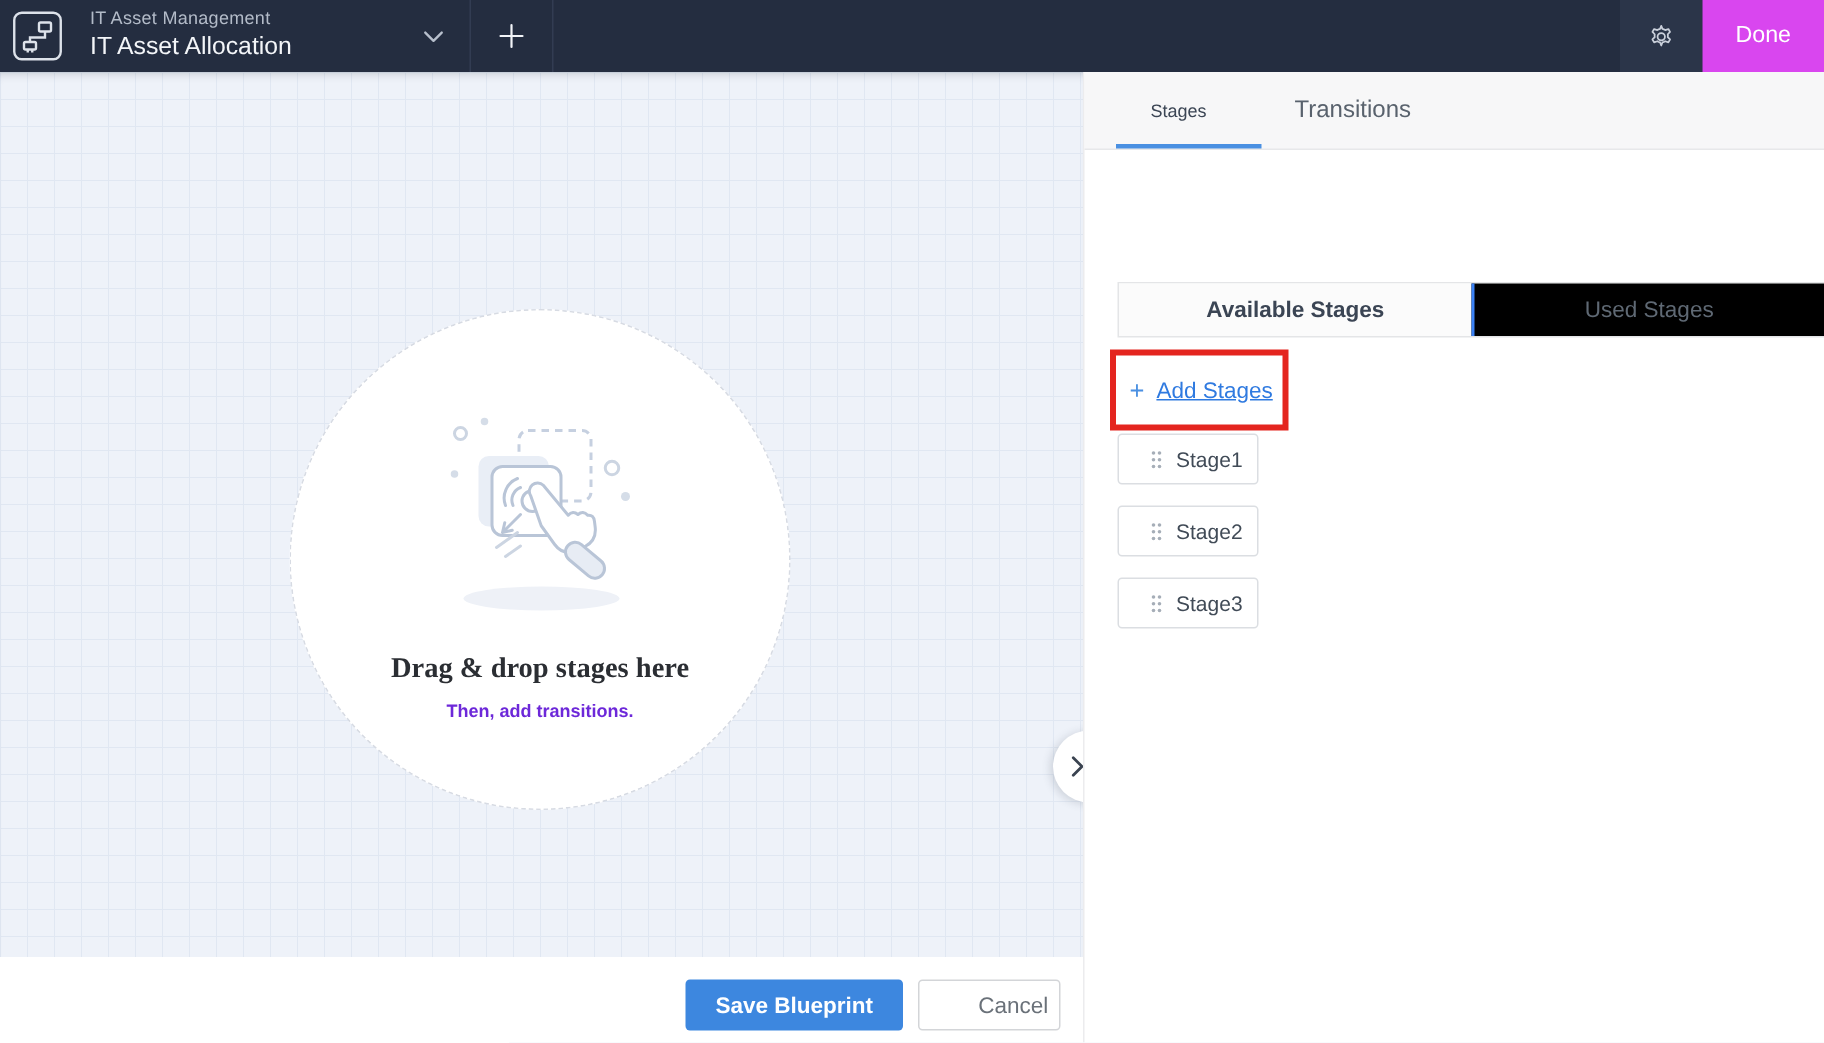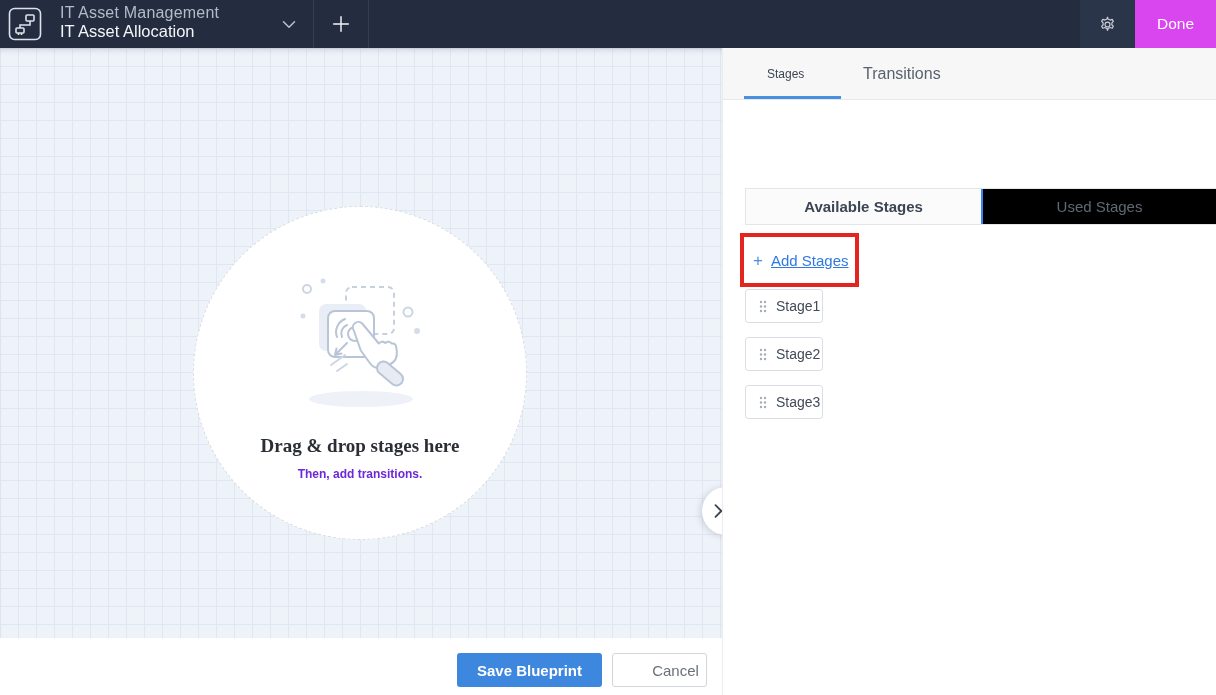--- a/index.html
+++ b/index.html
@@ -3,21 +3,21 @@
 <meta charset="utf-8">
 <style>
   * { margin:0; padding:0; box-sizing:border-box; }
   html,body { width:1216px; height:695px; overflow:hidden; }
   body { font-family:"Liberation Sans", sans-serif; background:#fff; position:relative; }
 
   
   .topbar { position:absolute; left:0; top:0; width:1216px; height:48px; background:#242d40; }
   .topbar .app-icon { position:absolute; left:8px; top:7px; width:34px; height:34px; }
   .title-block { position:absolute; left:60px; top:5px; }
-  .app-label { font-size:16px; color:#b3bbc8; letter-spacing:.2px; line-height:15px; }
+  .app-label { font-size:12px; color:#b3bbc8; letter-spacing:.2px; line-height:15px; }
   .board-title { font-size:16.5px; color:#f3f5f8; font-weight:500; line-height:22px; }
   .tb-btn { position:absolute; top:0; height:48px; display:flex; align-items:center; justify-content:center; cursor:pointer; }
   .tb-chevron { left:272px; width:34px; }
   .tb-plus { left:313px; width:55px; }
   .tb-divider { position:absolute; top:0; width:1px; height:48px; background:#323c52; }
   .tb-gear { left:1080px; width:55px; background:#2b3549; }
   .done-btn { position:absolute; left:1135px; top:0; width:81px; height:48px; background:#d946ef; color:#fff;
               font-size:15.5px; font-weight:500; display:flex; align-items:center; justify-content:center;
               border:none; cursor:pointer; font-family:inherit; }
 
@@ -71,22 +71,22 @@
                font-size:15px; cursor:pointer; }
   .stage-tab.active { background:#fbfbfb; color:#3b4554; font-weight:700;text-align:center; }
   .stage-tab.inactive { background:#000000; color:#5f6974; border-left:2px solid #3b82f6; }
 
   .add-stages-box { position:absolute; left:17px; top:185px; width:119px; height:54px;
                     border:4px solid #e4251f; display:flex; align-items:center; padding-left:9px; }
   .plus-glyph { color:#4a90e2; font-size:17px; font-weight:400; margin-right:8px; line-height:1; }
   .add-stages-link { color:#2f7ae0; font-size:15px; text-decoration:underline; cursor:pointer; }
 
   .chip-list { position:absolute; left:22px; top:241px; width:94px; }
-  .stage-chip { width:78px; height:34px; background:#fff; border:1px solid #dbdee2; border-radius:3px;
-                display:flex; align-items:center; padding-left:13px; margin-bottom:14px; cursor:grab; }
+  .stage-chip { width:94px; height:34px; background:#fff; border:1px solid #dbdee2; border-radius:3px;
+                display:flex; align-items:center; padding-left:21px; margin-bottom:14px; cursor:grab; }
   .chip-dots { margin-right:9px; display:inline-flex; }
   .chip-label { font-size:14px; color:#414b57; }
 </style>
 </head>
 <body>
 
 <header class="topbar">
   <span class="app-icon">
     <svg viewBox="0 0 34 34" width="34" height="34" fill="none" stroke="#dde2ea" stroke-width="1.6">
       <rect x="1.5" y="1.5" width="31" height="31" rx="5"></rect>

